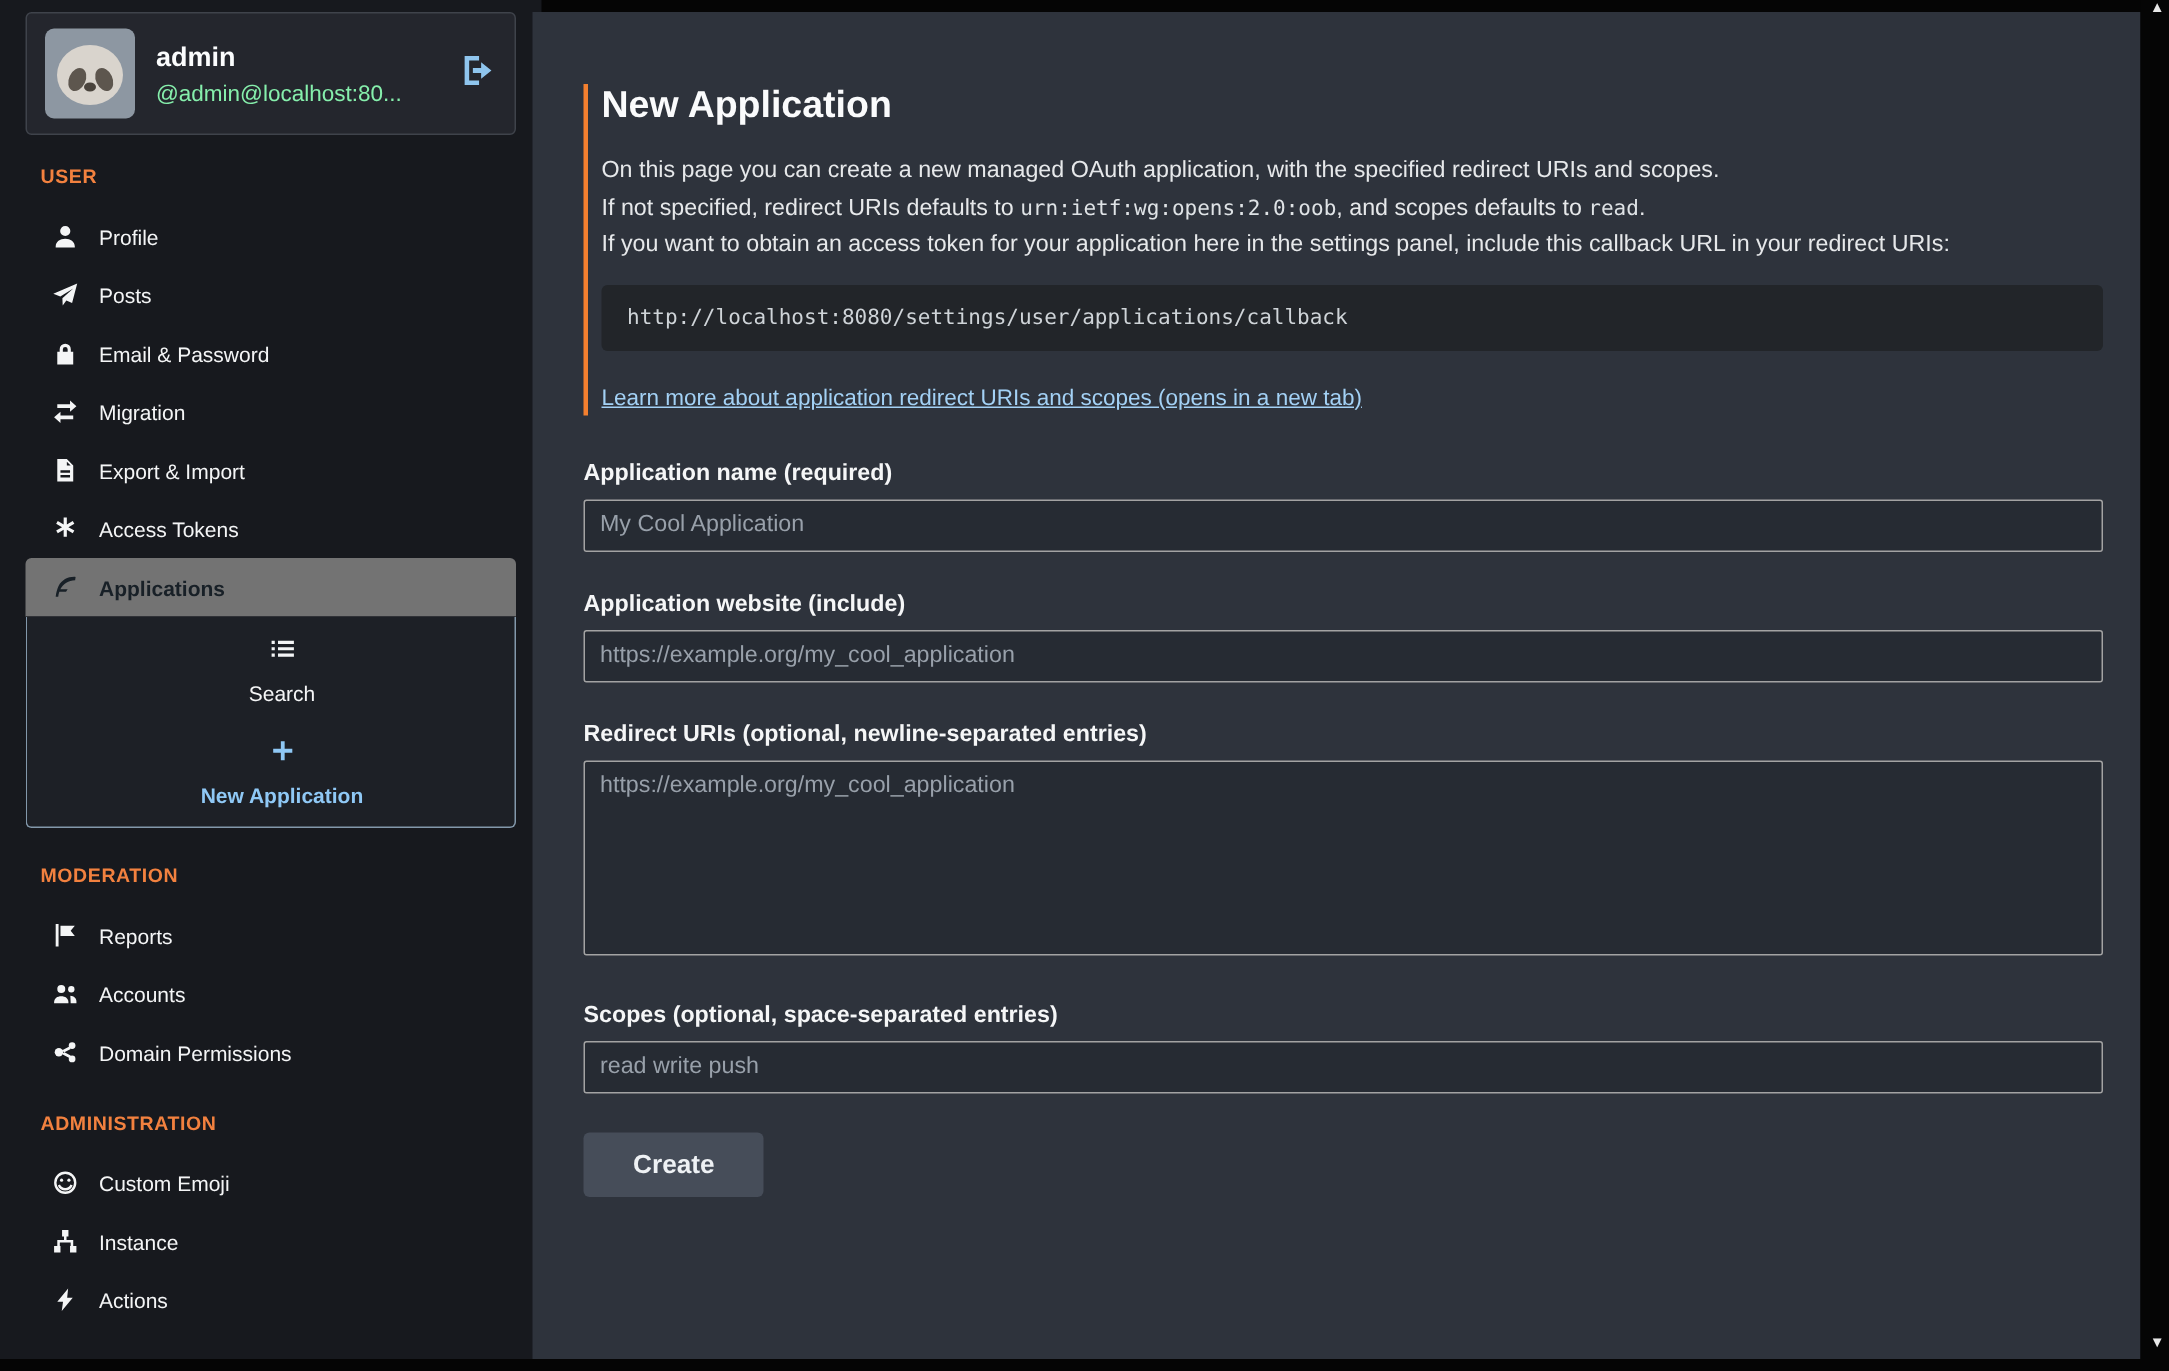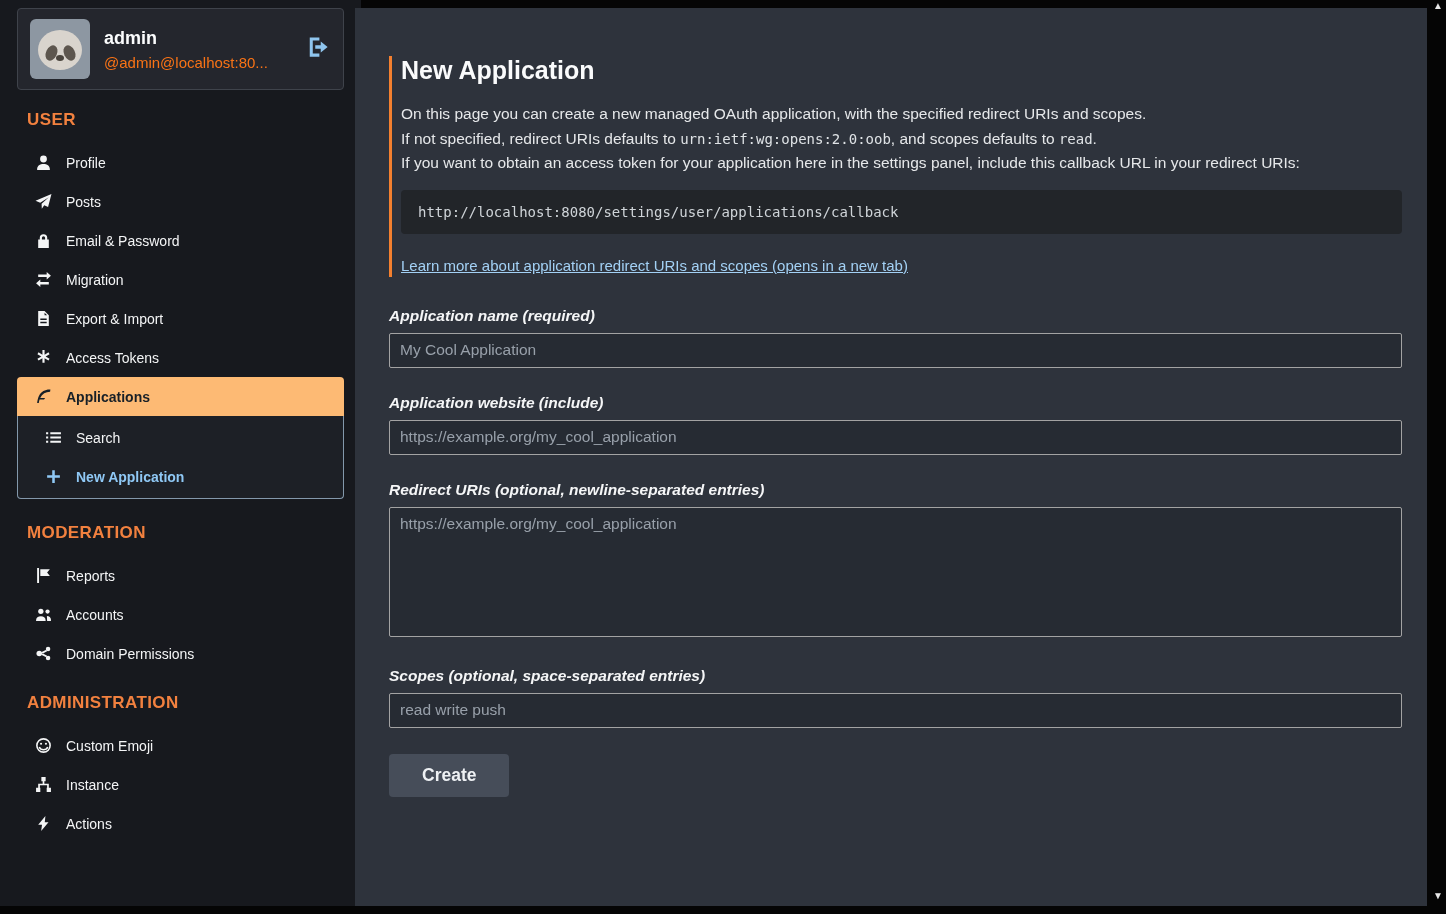--- a/index.html
+++ b/index.html
@@ -27,42 +27,42 @@
     width:60px; height:60px; border-radius:6px; background:#8d97a2;
     position:relative; overflow:hidden; flex:0 0 auto; cursor:pointer;
   }
   .avatar .face{position:absolute;left:8px;top:11px;width:44px;height:40px;border-radius:50%;background:#d9d4cd;}
   .avatar .eyepatch{position:absolute;width:11px;height:16px;border-radius:50%;background:#5d564e;}
   .avatar .eyepatch.l{left:16px;top:26px;transform:rotate(25deg);}
   .avatar .eyepatch.r{left:34px;top:26px;transform:rotate(-25deg);}
   .avatar .nose{position:absolute;left:26px;top:36px;width:8px;height:6px;border-radius:50%;background:#4a443d;}
   .user-info { flex:1; min-width:0; }
   .user-name { font-weight:bold; font-size:18px; color:#fbfcfd; margin-bottom:5px; }
-  .user-handle { font-size:15px; color:#f97316; white-space:nowrap; overflow:hidden; }
+  .user-handle { font-size:15px; color:#86efac; white-space:nowrap; overflow:hidden; }
   .logout { color:#8fc5ee; flex:0 0 auto; cursor:pointer; padding-right:2px; }
 
   .section-label {
-    color:#f2813f; font-size:17px; font-weight:bold; letter-spacing:.4px;
+    color:#f2813f; font-size:13px; font-weight:bold; letter-spacing:.4px;
     padding:20px 0 13px 10px;
   }
   .nav-item {
     display:flex; align-items:center; gap:13px;
     padding:11px 10px 11px 16px; font-size:14px; color:#f4f5f6;
     text-decoration:none; cursor:pointer; border-radius:3px;
   }
   .nav-item .icon { width:20px; display:flex; justify-content:center; align-items:center; }
   .nav-item svg { display:block; }
   .nav-item.active {
-    background:#fdba74; color:#182027; font-weight:bold; border-radius:4px 4px 0 0;
+    background:#737373; color:#182027; font-weight:bold; border-radius:4px 4px 0 0;
   }
   .submenu {
     border:1px solid #8398ab; border-top:none; border-radius:0 0 4px 4px;
     background:#1d2026; padding:2px 0; margin-bottom:4px;
   }
-  .submenu .nav-item { padding-left:25px; }
+  .submenu .nav-item { padding-left:25px;flex-direction:column; }
   .submenu .nav-item.sub-active { color:#8fc8f5; font-weight:bold; }
 
   
   .panel {
     position:absolute; left:355px; top:8px; width:1072px; height:898px;
     background:#2e333c; padding:48px 25px 0 34px; overflow:hidden;
   }
   .intro {
     border-left:3px solid #f4802f; padding-left:9px;
   }
@@ -77,21 +77,21 @@
   }
   .codeblock code { color:#cfd4d8; white-space:nowrap; }
   .learn-more {
     display:inline-block; margin-top:23px; margin-bottom:3px;
     color:#a3d1f5; font-size:15px; text-decoration:underline; cursor:pointer;
   }
 
   form { margin-top:30px; }
   .field { margin-bottom:26px; }
   .field label {
-    display:block; font-size:15.5px; font-weight:bold; color:#f5f6f7; margin-bottom:8px;font-style:italic;
+    display:block; font-size:15.5px; font-weight:bold; color:#f5f6f7; margin-bottom:8px;
   }
   .field input, .field textarea {
     width:100%; background:#262b33; border:1px solid #a3a3a3; border-radius:2px;
     color:#eceef0; font-size:15.5px; font-family:"Liberation Sans", sans-serif;
     padding:7px 10px; outline:none;
   }
   .field input { height:35px; }
   .field textarea { height:130px; resize:none; }
   .field input::placeholder, .field textarea::placeholder { color:#98a0aa; opacity:1; }
   .create-btn {

